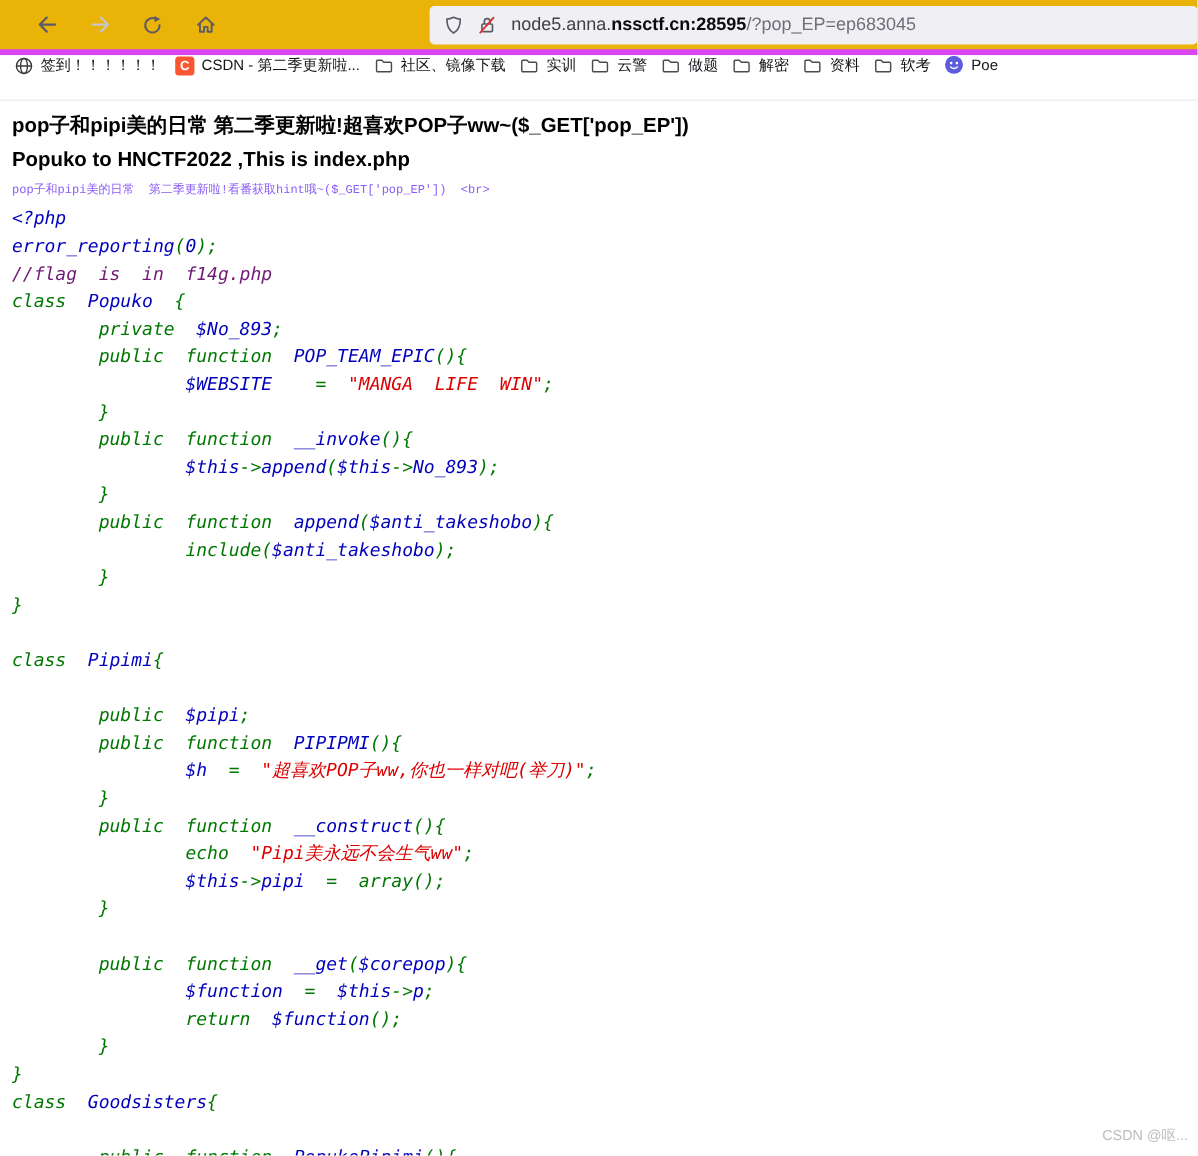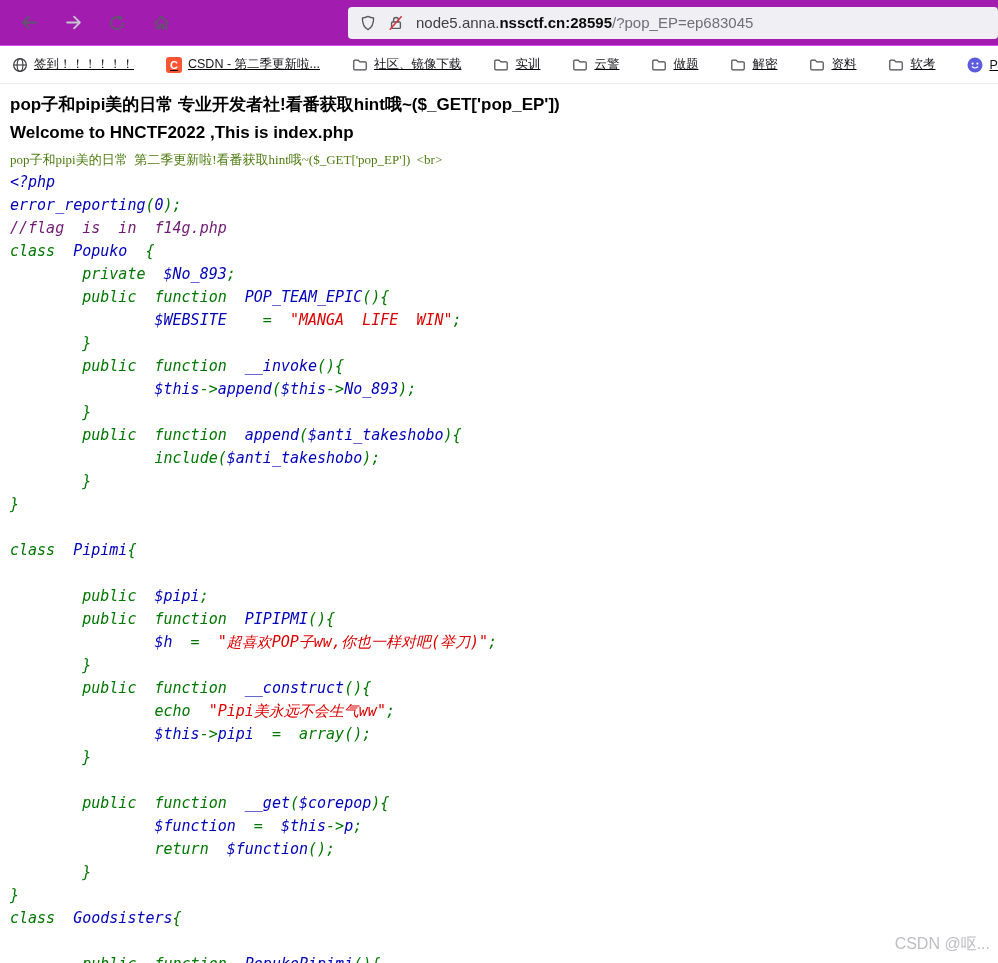--- a/index.html
+++ b/index.html
@@ -5,22 +5,22 @@
   * { box-sizing: border-box; }
   html,body { margin:0; padding:0; }
   body {
     width: 998px; height: 963px; overflow: hidden; position: relative;
     background: #ffffff;
     font-family: "Liberation Sans", sans-serif;
   }
 
   
   .toolbar {
-    height: 46px; background: #a21caf; border-bottom: 1px solid #d946ef;
-    display: flex; align-items: center; padding-left: 12px;
+    height: 46px; background: #eab308; border-bottom: 5px solid #d946ef;
+    display: flex; align-items: center; padding-left: 22px;
   }
   .nav-btn {
     width: 34px; height: 32px; border: none; background: transparent;
     display: flex; align-items: center; justify-content: center;
     border-radius: 4px; padding: 0; margin-right: 10px; color: #5b5b66;
   }
   .nav-btn.disabled { color: #c6c6cf; }
   .addressbar {
     flex: 1; height: 32px; margin-left: 160px; background: #f0f0f4;
     border-radius: 4px; display: flex; align-items: center;
@@ -28,54 +28,54 @@
   }
   .ab-icon { display: flex; align-items: center; color: #5b5b66; flex: 0 0 auto; }
   .url { font-size: 15px; white-space: nowrap; overflow: hidden; }
   .url-sub { color: #3f3f44; }
   .url-domain { color: #0c0c0d; font-weight: 700; }
   .url-port { color: #0c0c0d; font-weight: 700; }
   .url-path { color: #6f6f78; }
 
   .bookmarks {
     height: 38px; background: #ffffff; border-bottom: 1px solid #ececec;
-    display: flex; align-items: center; padding: 0 12px; gap: 32px;
-    white-space: nowrap; overflow: hidden; text-decoration: underline;
+    display: flex; align-items: flex-start; padding: 0 12px; gap: 12px;
+    white-space: nowrap; overflow: hidden;
   }
   .bookmark { display: flex; align-items: center; gap: 6px; flex: 0 0 auto; cursor: pointer; }
   .bm-icon { width: 16px; height: 16px; display: flex; align-items: center; justify-content: center; }
   .bm-svg { width: 16px; height: 16px; display: block; }
   .bm-label { font-size: 12.5px; color: #15141a; }
   .csdn-badge {
     width: 16px; height: 16px; background: #fc5531; border-radius: 3px;
     color: #fff; font-size: 11px; font-weight: bold; line-height: 16px;
     text-align: center; display: inline-block;
   }
 
   
   .content { padding: 10px 10px 0 10px; }
   .heading {
     font-size: 17px; font-weight: bold; color: #000;
     line-height: 22px; margin: 0 0 6px 0;
   }
   .heading2 { margin-bottom: 4px; }
   .monoline {
-    font-family: Liberation Serif, serif; font-size: 13px;
-    line-height: 23px; white-space: pre; color: #4d7c0f; margin: 0;
+    font-family: Liberation Mono, monospace; font-size: 10px;
+    line-height: 23px; white-space: pre; color: #8b5cf6; margin: 0;
   }
   .code { margin: 0; font-family: "DejaVu Sans Mono", monospace; font-size: 15px; }
   .code-line { height: 23px; line-height: 23px; white-space: pre; font-style: italic; }
   .c-b { color: #0000BB; }
   .c-g { color: #007700; }
   .c-r { color: #DD0000; }
   .c-o { color: #701a75; }
 
   .watermark {
     position: absolute; right: 5px; bottom: 7px;
-    font-size: 16px; color: #bdbdc2; background: rgba(255,255,255,.8);
+    font-size: 12px; color: #bdbdc2; background: rgba(255,255,255,.8);
     padding: 1px 3px;
   }
 </style>
 </head>
 <body>
 
 <div>
   <div class="toolbar">
     <button class="nav-btn">
       <svg width="17" height="17" viewBox="0 0 16 16">
@@ -195,19 +195,19 @@
             <circle cx="10.4" cy="6.6" r="1.1" fill="#fff"></circle>
             <path d="M5.2 9.8 Q8 12.2 10.8 9.8" stroke="#fff" stroke-width="1.2" fill="none" stroke-linecap="round"></path>
           </svg>
         </span>
         <span class="bm-label">Poe</span>
       </div>
     </div>
 </div>
 
 <div class="content">
-  <div class="heading">pop子和pipi美的日常 专业开发者社!看番获取hint哦~($_GET['pop_EP'])</div>
-  <div class="heading heading2">Welcome to HNCTF2022 ,This is index.php</div>
+  <div class="heading">pop子和pipi美的日常 第二季更新啦!超喜欢POP子ww~($_GET['pop_EP'])</div>
+  <div class="heading heading2">Popuko to HNCTF2022 ,This is index.php</div>
   <div class="monoline">pop子和pipi美的日常  第二季更新啦!看番获取hint哦~($_GET['pop_EP'])  &lt;br&gt;</div>
   <pre class="code" id="code"><div class="code-line"><span class="c-b">&lt;?php</span></div><div class="code-line"><span class="c-b">error_reporting</span><span class="c-g">(</span><span class="c-b">0</span><span class="c-g">);</span></div><div class="code-line"><span class="c-o">//flag  is  in  f14g.php</span></div><div class="code-line"><span class="c-g">class  </span><span class="c-b">Popuko  </span><span class="c-g">{</span></div><div class="code-line"><span class="c-g">        private  </span><span class="c-b">$No_893</span><span class="c-g">;</span></div><div class="code-line"><span class="c-g">        public  function  </span><span class="c-b">POP_TEAM_EPIC</span><span class="c-g">(){</span></div><div class="code-line"><span class="c-b">                $WEBSITE</span><span class="c-g">    =  </span><span class="c-r">"MANGA  LIFE  WIN"</span><span class="c-g">;</span></div><div class="code-line"><span class="c-g">        }</span></div><div class="code-line"><span class="c-g">        public  function  </span><span class="c-b">__invoke</span><span class="c-g">(){</span></div><div class="code-line"><span class="c-b">                $this</span><span class="c-g">-&gt;</span><span class="c-b">append</span><span class="c-g">(</span><span class="c-b">$this</span><span class="c-g">-&gt;</span><span class="c-b">No_893</span><span class="c-g">);</span></div><div class="code-line"><span class="c-g">        }</span></div><div class="code-line"><span class="c-g">        public  function  </span><span class="c-b">append</span><span class="c-g">(</span><span class="c-b">$anti_takeshobo</span><span class="c-g">){</span></div><div class="code-line"><span class="c-g">                include(</span><span class="c-b">$anti_takeshobo</span><span class="c-g">);</span></div><div class="code-line"><span class="c-g">        }</span></div><div class="code-line"><span class="c-g">}</span></div><div class="code-line">&nbsp;</div><div class="code-line"><span class="c-g">class  </span><span class="c-b">Pipimi</span><span class="c-g">{</span></div><div class="code-line">&nbsp;</div><div class="code-line"><span class="c-g">        public  </span><span class="c-b">$pipi</span><span class="c-g">;</span></div><div class="code-line"><span class="c-g">        public  function  </span><span class="c-b">PIPIPMI</span><span class="c-g">(){</span></div><div class="code-line"><span class="c-b">                $h</span><span class="c-g">  =  </span><span class="c-r">"超喜欢POP子ww,你也一样对吧(举刀)"</span><span class="c-g">;</span></div><div class="code-line"><span class="c-g">        }</span></div><div class="code-line"><span class="c-g">        public  function  </span><span class="c-b">__construct</span><span class="c-g">(){</span></div><div class="code-line"><span class="c-g">                echo  </span><span class="c-r">"Pipi美永远不会生气ww"</span><span class="c-g">;</span></div><div class="code-line"><span class="c-b">                $this</span><span class="c-g">-&gt;</span><span class="c-b">pipi</span><span class="c-g">  =  array();</span></div><div class="code-line"><span class="c-g">        }</span></div><div class="code-line">&nbsp;</div><div class="code-line"><span class="c-g">        public  function  </span><span class="c-b">__get</span><span class="c-g">(</span><span class="c-b">$corepop</span><span class="c-g">){</span></div><div class="code-line"><span class="c-b">                $function</span><span class="c-g">  =  </span><span class="c-b">$this</span><span class="c-g">-&gt;</span><span class="c-b">p</span><span class="c-g">;</span></div><div class="code-line"><span class="c-g">                return  </span><span class="c-b">$function</span><span class="c-g">();</span></div><div class="code-line"><span class="c-g">        }</span></div><div class="code-line"><span class="c-g">}</span></div><div class="code-line"><span class="c-g">class  </span><span class="c-b">Goodsisters</span><span class="c-g">{</span></div><div class="code-line">&nbsp;</div><div class="code-line"><span class="c-g">        public  function  </span><span class="c-b">PopukoPipimi</span><span class="c-g">(){</span></div></pre>
 </div>
 
 <div class="watermark">CSDN @呕...</div>
 
 </body></html>

